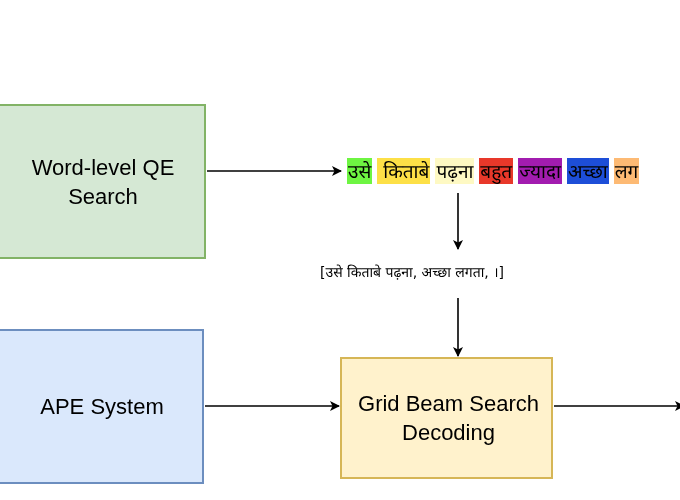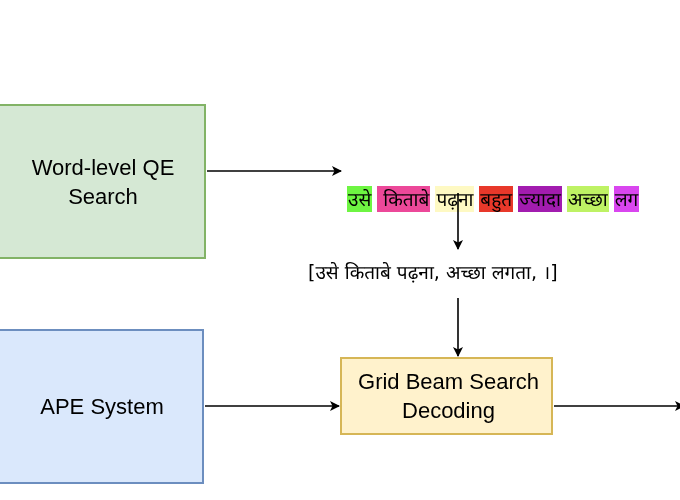--- a/index.html
+++ b/index.html
@@ -36,51 +36,50 @@
     #ape-box {
       left: -4px;
       top: 329px;
       width: 208px;
       height: 155px;
     }
     #gbs-box {
       left: 340px;
       top: 357px;
       width: 213px;
-      height: 78px;
+      height: 122px;
     }
     .box-label {
       white-space: pre-line;
       padding-left: 4px;
     }
     #token-row {
       position: absolute;
       left: 347px;
       top: 158px;
       height: 27px;
       display: flex;
       white-space: nowrap;
       font-family: "DejaVu Sans", sans-serif;
       font-size: 19px;
-      margin-top: 28px;
     }
     .token {
       display: inline-block;
       height: 26px;
       line-height: 26px;
       margin-right: 5px;
       padding: 0 1px;
     }
     #constraint-text {
       position: absolute;
-      left: 308px;
+      left: 320px;
       top: 258px;
       white-space: nowrap;
       font-family: "DejaVu Sans", sans-serif;
-      font-size: 19px;
+      font-size: 14px;
       line-height: 28px;
     }
     svg#arrows {
       position: absolute;
       left: 0;
       top: 0;
       width: 680px;
       height: 500px;
       pointer-events: none;
     }
@@ -97,26 +96,26 @@
   <span class="box-label">APE System</span>
 </div>
 
 <div class="box" id="gbs-box" style="background: rgb(255, 242, 204); border-color: rgb(214, 182, 86);">
   <span class="box-label">Grid Beam Search
 Decoding</span>
 </div>
 
 <div id="token-row">
     <span class="token" style="background: rgb(110, 245, 66);">उसे</span>
-    <span class="token" style="background: #ec4899; padding-left: 6px;">किताबे</span>
+    <span class="token" style="background: #fde047; padding-left: 6px;">किताबे</span>
     <span class="token" style="background: #fef9c3;">पढ़ना</span>
     <span class="token" style="background: rgb(232, 56, 42);">बहुत</span>
     <span class="token" style="background: #a21caf;">ज्यादा</span>
-    <span class="token" style="background: #bef264;">अच्छा</span>
-    <span class="token" style="background: #d946ef;">लग</span>
+    <span class="token" style="background: #1d4ed8;">अच्छा</span>
+    <span class="token" style="background: #fdba74;">लग</span>
   </div>
 
 <div id="constraint-text">[उसे किताबे पढ़ना, अच्छा लगता, ।]</div>
 
 <svg id="arrows" viewBox="0 0 680 500">
   <defs>
     <marker id="arrowhead" markerWidth="10" markerHeight="10" refX="9" refY="5" orient="auto" markerUnits="userSpaceOnUse">
       <path d="M0,0 L10,5 L0,10 L2.5,5 Z" fill="#000"></path>
     </marker>
   </defs>

